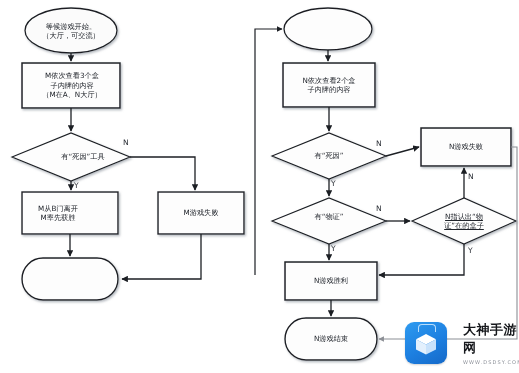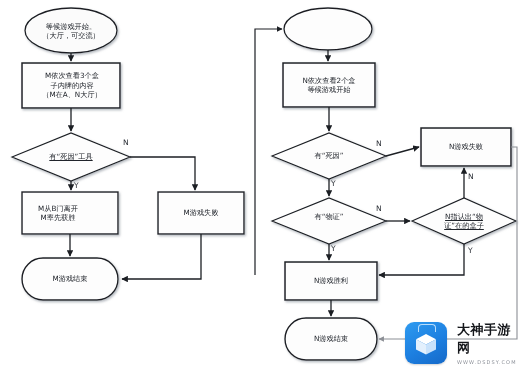--- a/index.html
+++ b/index.html
@@ -28,21 +28,21 @@
     color:#2b2f36;
     font-size:7.6px;
     font-family:"DejaVu Sans","Liberation Sans",sans-serif;
     pointer-events:none;
   }
 
   
   #watermark{
     position:absolute;left:405px;top:319px;
     width:110px;height:48px;
-    display:flex;align-items:center;gap:10px;
+    display:flex;align-items:center;gap:16px;
   }
   #wm-icon{
     width:42px;height:42px;border-radius:9px;
     background:linear-gradient(150deg,#2e9bf0 0%,#1d7fe0 55%,#1569c8 100%);
     position:relative;flex:none;
     box-shadow:0 1px 2px rgba(0,0,0,.18);
   }
   #wm-icon .handle{
     position:absolute;left:13px;top:1.5px;width:16px;height:7px;
     border:1.6px solid #b9ddfb;border-bottom:none;
@@ -169,32 +169,31 @@
     <path d="M511,147 L517,147 L517,339 L379,339" stroke="#8c8f95" stroke-width="1.1" fill="none" marker-end="url(#arrowg)"></path>
   </svg>
 
   <div class="nodelabel" style="left:27px;top:10px;width:88px;height:42px;">等候游戏开始。
 （大厅，可交流）</div>
 
   <div class="nodelabel" style="left:24px;top:65px;width:96px;height:41px;">M依次查看3个盒
 子内牌的内容
 （M在A、N大厅）</div>
 
-  <div class="nodelabel" style="left:26px;top:147px;width:90px;height:20px;text-decoration:underline;">有“死因”工具</div>
+  <div class="nodelabel" style="left:38px;top:147px;width:90px;height:20px;">有“死因”工具</div>
 
   <div class="nodelabel" style="left:12px;top:194px;width:92px;height:38px;">M从B门离开
 M率先获胜</div>
 
   <div class="nodelabel" style="left:160px;top:194px;width:82px;height:38px;">M游戏失败</div>
 
-  <div class="nodelabel" style="left:24px;top:260px;width:92px;height:38px;">M游戏结束</div>
 
 
   <div class="nodelabel" style="left:285px;top:65px;width:88px;height:40px;">N依次查看2个盒
-等候游戏开始</div>
+子内牌的内容</div>
 
   <div class="nodelabel" style="left:292px;top:146px;width:74px;height:20px;">有“死因”</div>
 
   <div class="nodelabel" style="left:292px;top:207px;width:74px;height:20px;">有“物证”</div>
 
   <div class="nodelabel" style="left:428px;top:206px;width:72px;height:30px;line-height:9px;text-decoration:underline;">N指认出“物
 证”在的盒子</div>
 
   <div class="nodelabel" style="left:287px;top:264px;width:88px;height:34px;">N游戏胜利</div>
 

